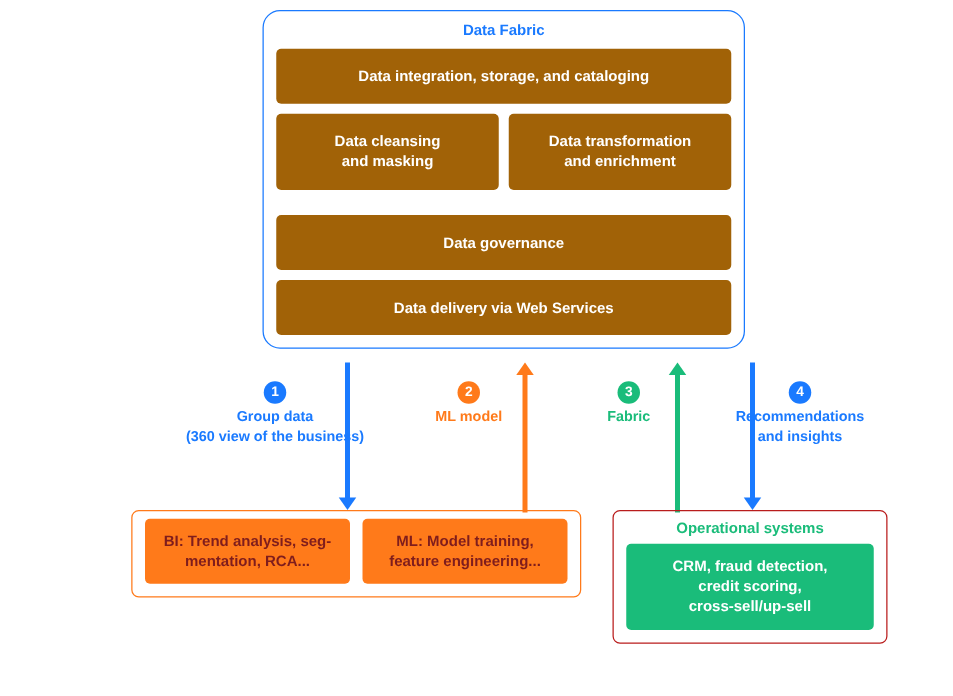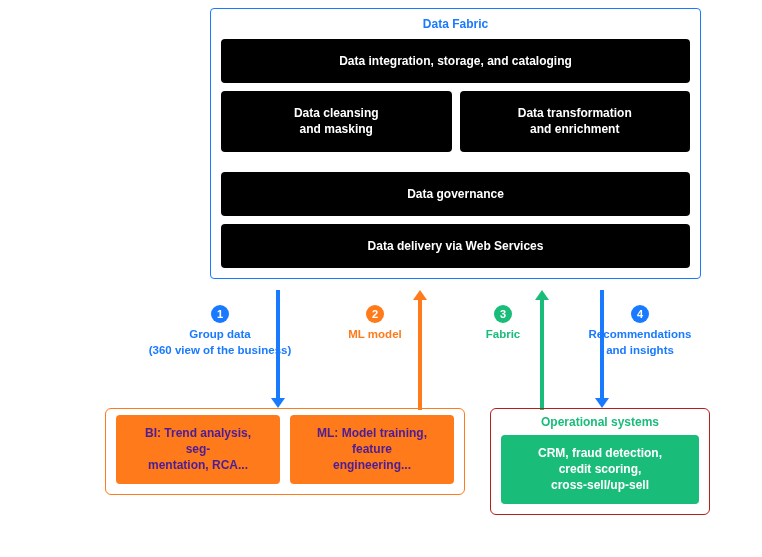--- a/index.html
+++ b/index.html
@@ -8,35 +8,35 @@
     width: 762px;
     height: 557px;
     position: relative;
     background: #fff;
     font-size: 12px;
   }
   .data-fabric {
     position: absolute;
     left: 210px;
     top: 8px;
-    width: 491px;
+    width: 386px;
     border: 1px solid #1a7aff;
-    border-radius: 4px;
+    border-radius: 14px;
     padding: 8px 10px 10px 10px;
     background: #fff;
   }
   .df-title {
     color: #1a7aff;
     font-weight: 700;
     text-align: center;
     margin-bottom: 8px;
     font-size: 12px;
   }
   .df-box {
-    background: #000000;
+    background: #a16207;
     color: #fff;
     font-weight: 700;
     text-align: center;
     border-radius: 4px;
     padding: 14px 8px;
     font-size: 12px;
     line-height: 1.35;
     margin-bottom: 8px;
   }
   .df-row {
@@ -89,25 +89,25 @@
     font-weight: 700;
     text-align: right;
     font-size: 12px;
     margin-bottom: 6px;
     padding-right: 6px;
   }
   .off-row { display: flex; gap: 10px; }
   .off-box {
     flex: 1;
     background: #ff7a1a;
-    color: #4c1d95;
+    color: #7f1d1d;
     font-weight: 700;
     text-align: center;
     border-radius: 4px;
-    padding: 10px 24px;
+    padding: 10px 8px;
     font-size: 12px;
     line-height: 1.35;
   }
 
   
   .opsys {
     position: absolute;
     left: 490px;
     top: 408px;
     width: 220px;

